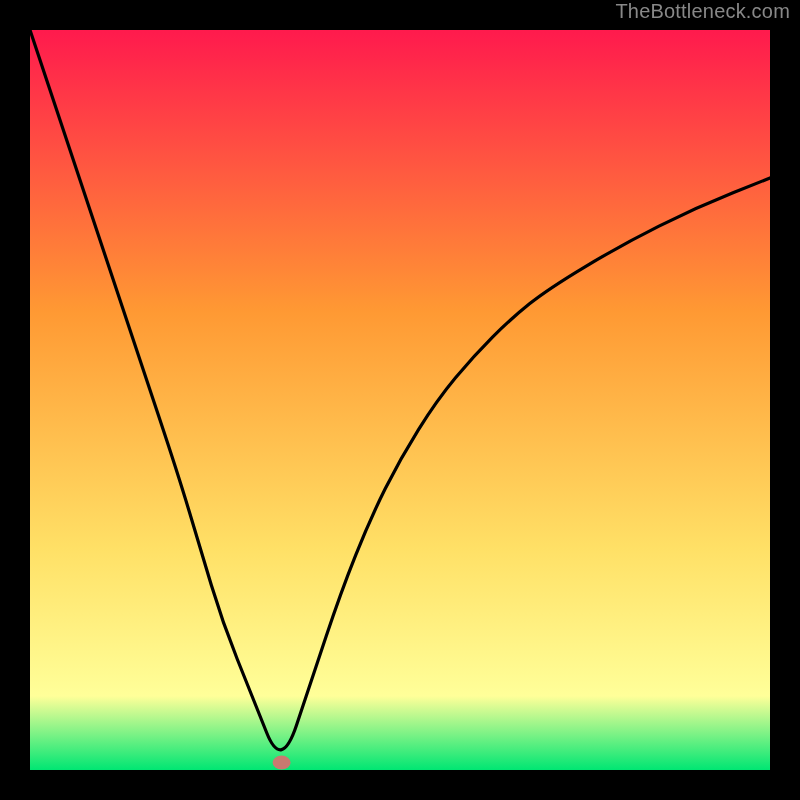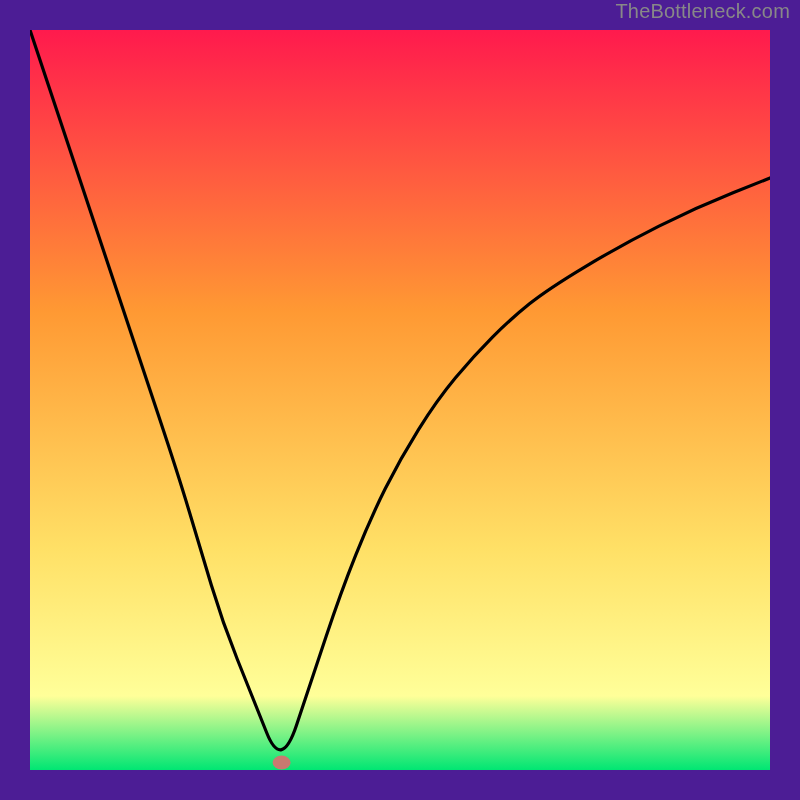--- a/index.html
+++ b/index.html
@@ -6,21 +6,21 @@
     margin: 0;
     padding: 0;
     width: 800px;
     height: 800px;
     overflow: hidden;
     font-family: Arial, Helvetica, sans-serif;
   }
   .outer {
     width: 800px;
     height: 800px;
-    background: #4c1d95;
+    background: #000000;
     position: relative;
   }
   .watermark {
     position: absolute;
     top: 0;
     right: 10px;
     color: #888;
     font-size: 20px;
     font-weight: 500;
     z-index: 5;

